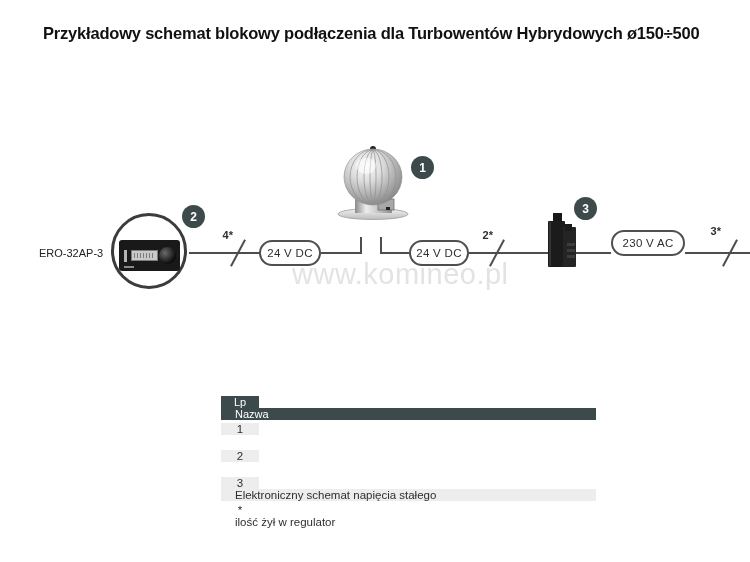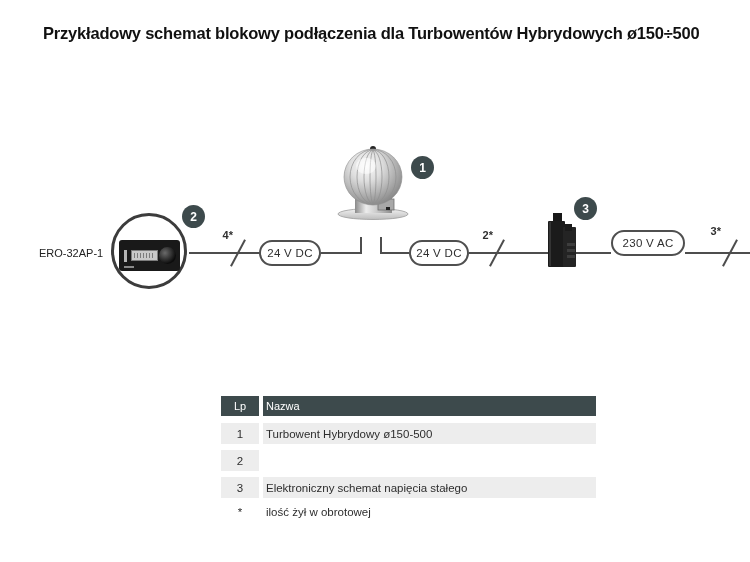--- a/index.html
+++ b/index.html
@@ -31,40 +31,41 @@
   .slash{position:absolute;width:2px;height:30px;background:#4d4d4d;top:238px;
          transform:rotate(28deg);z-index:2;}
   .wlabel{position:absolute;font-size:11px;font-weight:700;color:#2f2f2f;z-index:2;text-align:right;}
   .vbox{position:absolute;top:240px;height:26px;border:2px solid #4f4f4f;border-radius:13px;background:#fff;
         display:flex;align-items:center;justify-content:center;font-size:11.5px;font-weight:500;
         color:#2f2f2f;letter-spacing:0.3px;box-sizing:border-box;z-index:2;}
   .turbine{position:absolute;left:302px;top:144px;z-index:1;}
   .psu{position:absolute;left:512px;top:212px;z-index:2;}
   
   .legend{position:absolute;left:190px;top:396px;width:375px;font-size:11.5px;color:#2e2e2e;}
-  .tr{display:flex;height:21px;margin-bottom:6px;}
+  .tr{display:flex;height:21px;margin-bottom:6px;flex-direction:column;}
   .tr .lp{width:38px;background:#ededed;display:flex;align-items:center;justify-content:center;}
   .tr .gut{width:4px;background:#fff;}
-  .tr .nz{flex:1;background:#ededed;display:flex;align-items:center;padding-left:3px;}
+  .tr .nz{flex:1;background:#ededed;display:flex;align-items:center;padding-left:14px;}
   .tr.head{height:20px;margin-bottom:7px;font-size:11px;color:#fff;}
   .tr.head .lp,.tr.head .nz{background:#3d4a4c;}
   .tr.foot{height:16px;margin-bottom:0;}
   .tr.foot .lp,.tr.foot .nz{background:transparent;}
 </style>
 </head>
 <body>
 
 <div class="page">
 
   <h1 class="title">Przykładowy schemat blokowy podłączenia dla Turbowentów Hybrydowych ø150÷500</h1>
 
   <div class="diagram" style="left:0;top:0;width:750px;height:562px;">
 
+    <div class="watermark">www.komineo.pl</div>
 
-    <div class="ero-label">ERO-32AP-1</div>
+    <div class="ero-label">ERO-32AP-3</div>
 
     <div class="circle">
       <div class="ctrl">
         <div class="ctrl-btn"></div>
         <div class="ctrl-display">
           <div class="ctrl-digits"></div>
         </div>
         <div class="ctrl-knob"></div>
         <div class="ctrl-logo"></div>
       </div>
@@ -140,31 +141,30 @@
 
   <div class="legend">
     <div class="tr head">
       <div class="lp">Lp</div>
       <div class="gut"></div>
       <div class="nz">Nazwa</div>
     </div>
     <div class="tr">
       <div class="lp">1</div>
       <div class="gut"></div>
-      <div class="nz">Turbowent Hybrydowy ø150-500</div>
     </div>
     <div class="tr">
       <div class="lp">2</div>
       <div class="gut"></div>
     </div>
     <div class="tr">
       <div class="lp">3</div>
       <div class="gut"></div>
       <div class="nz">Elektroniczny schemat napięcia stałego</div>
     </div>
     <div class="tr foot">
       <div class="lp">*</div>
       <div class="gut"></div>
-      <div class="nz">ilość żył w obrotowej</div>
+      <div class="nz">ilość żył w regulator</div>
     </div>
   </div>
 
 </div>
 
 </body></html>

